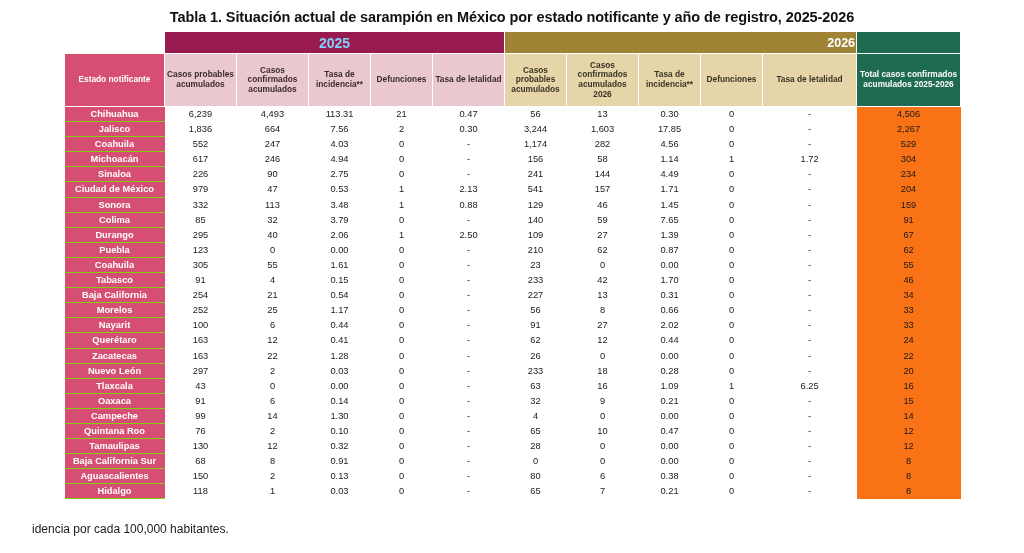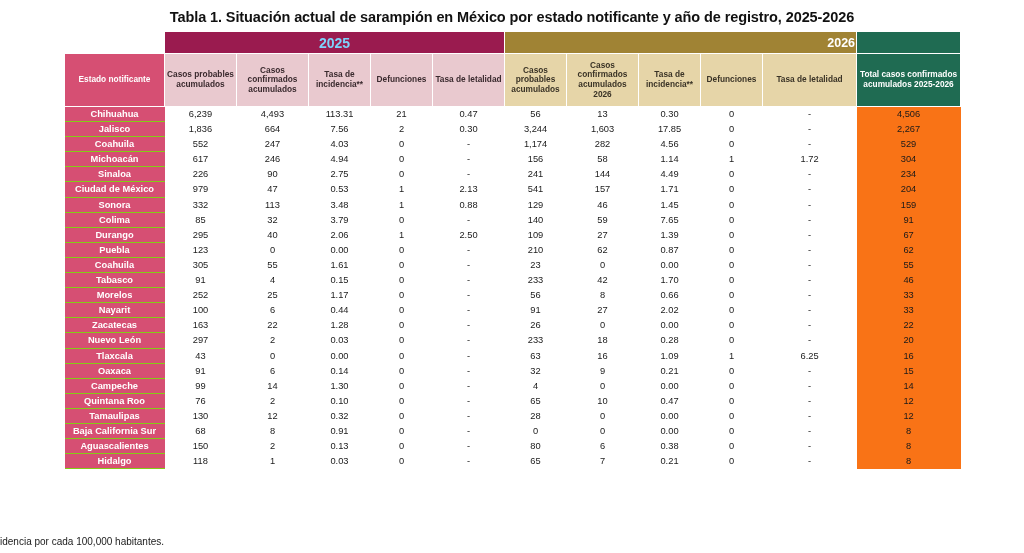--- a/index.html
+++ b/index.html
@@ -100,23 +100,24 @@
     font-size: 9.3px;
     text-align: center;
     border-bottom: 1px solid #84cc16;
   }
   tbody tr td.c2025 { background: #ffffff; }
   tbody tr td.c2026 { background: #ffffff; }
   tbody tr td.ctotal { background: #f97316; }
   .footnote {
     position: absolute;
     left: 0;
-    bottom: 6px;
-    font-size: 10px;
+    bottom: 17px;
+    font-size: 12px;
     color: #1a1a1a;
+    padding-left: 32px;
   }
 </style>
 </head>
 <body>
 
 <div class="page">
 
   <div class="title">Tabla 1. Situación actual de sarampión en México por estado notificante y año de registro, 2025-2026</div>
 
   <div class="table-wrap">
@@ -320,20 +321,34 @@
             <td class="c2025">0</td>
             <td class="c2025">-</td>
             <td class="c2026">233</td>
             <td class="c2026">42</td>
             <td class="c2026">1.70</td>
             <td class="c2026">0</td>
             <td class="c2026">-</td>
             <td class="ctotal">46</td>
           </tr>
           <tr>
+            <td class="estado">Baja California</td>
+            <td class="c2025">254</td>
+            <td class="c2025">21</td>
+            <td class="c2025">0.54</td>
+            <td class="c2025">0</td>
+            <td class="c2025">-</td>
+            <td class="c2026">227</td>
+            <td class="c2026">13</td>
+            <td class="c2026">0.31</td>
+            <td class="c2026">0</td>
+            <td class="c2026">-</td>
+            <td class="ctotal">34</td>
+          </tr>
+          <tr>
             <td class="estado">Morelos</td>
             <td class="c2025">252</td>
             <td class="c2025">25</td>
             <td class="c2025">1.17</td>
             <td class="c2025">0</td>
             <td class="c2025">-</td>
             <td class="c2026">56</td>
             <td class="c2026">8</td>
             <td class="c2026">0.66</td>
             <td class="c2026">0</td>
@@ -346,20 +361,34 @@
             <td class="c2025">6</td>
             <td class="c2025">0.44</td>
             <td class="c2025">0</td>
             <td class="c2025">-</td>
             <td class="c2026">91</td>
             <td class="c2026">27</td>
             <td class="c2026">2.02</td>
             <td class="c2026">0</td>
             <td class="c2026">-</td>
             <td class="ctotal">33</td>
+          </tr>
+          <tr>
+            <td class="estado">Querétaro</td>
+            <td class="c2025">163</td>
+            <td class="c2025">12</td>
+            <td class="c2025">0.41</td>
+            <td class="c2025">0</td>
+            <td class="c2025">-</td>
+            <td class="c2026">62</td>
+            <td class="c2026">12</td>
+            <td class="c2026">0.44</td>
+            <td class="c2026">0</td>
+            <td class="c2026">-</td>
+            <td class="ctotal">24</td>
           </tr>
           <tr>
             <td class="estado">Zacatecas</td>
             <td class="c2025">163</td>
             <td class="c2025">22</td>
             <td class="c2025">1.28</td>
             <td class="c2025">0</td>
             <td class="c2025">-</td>
             <td class="c2026">26</td>
             <td class="c2026">0</td>

